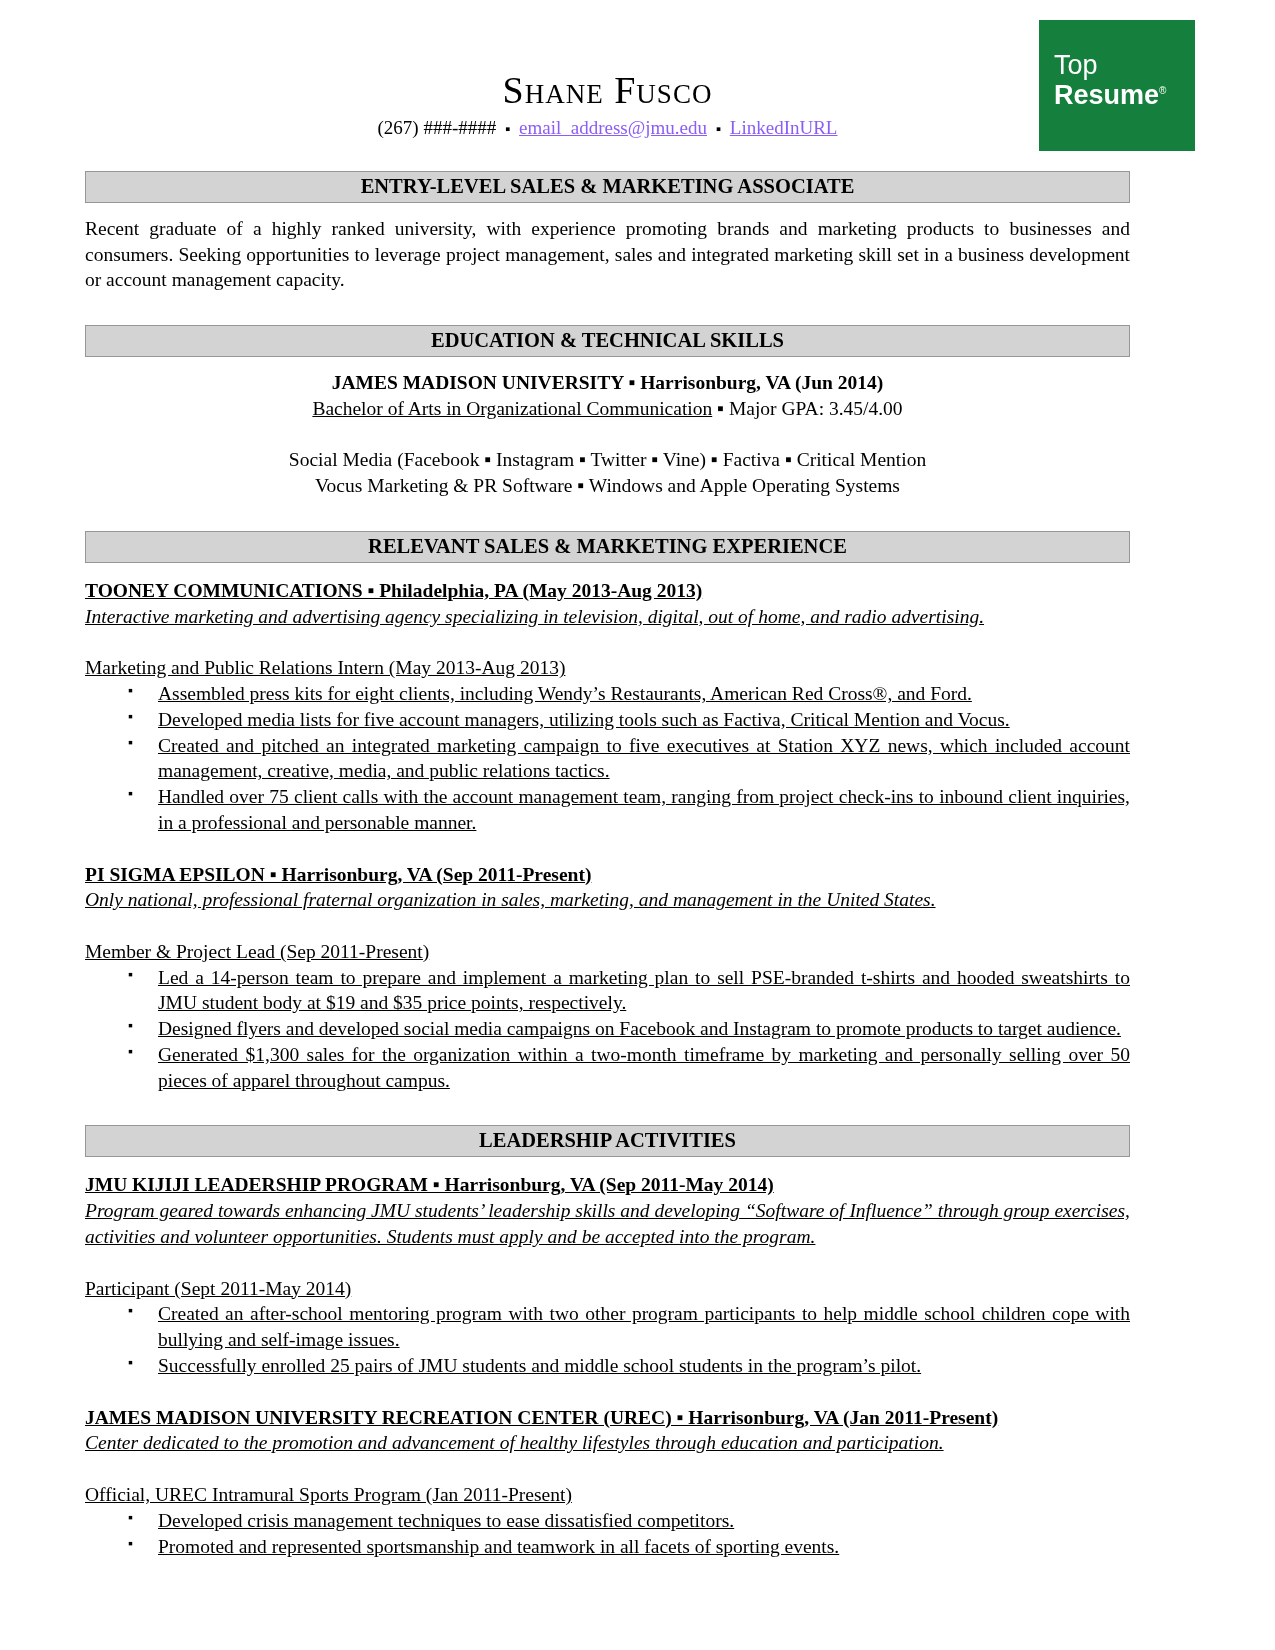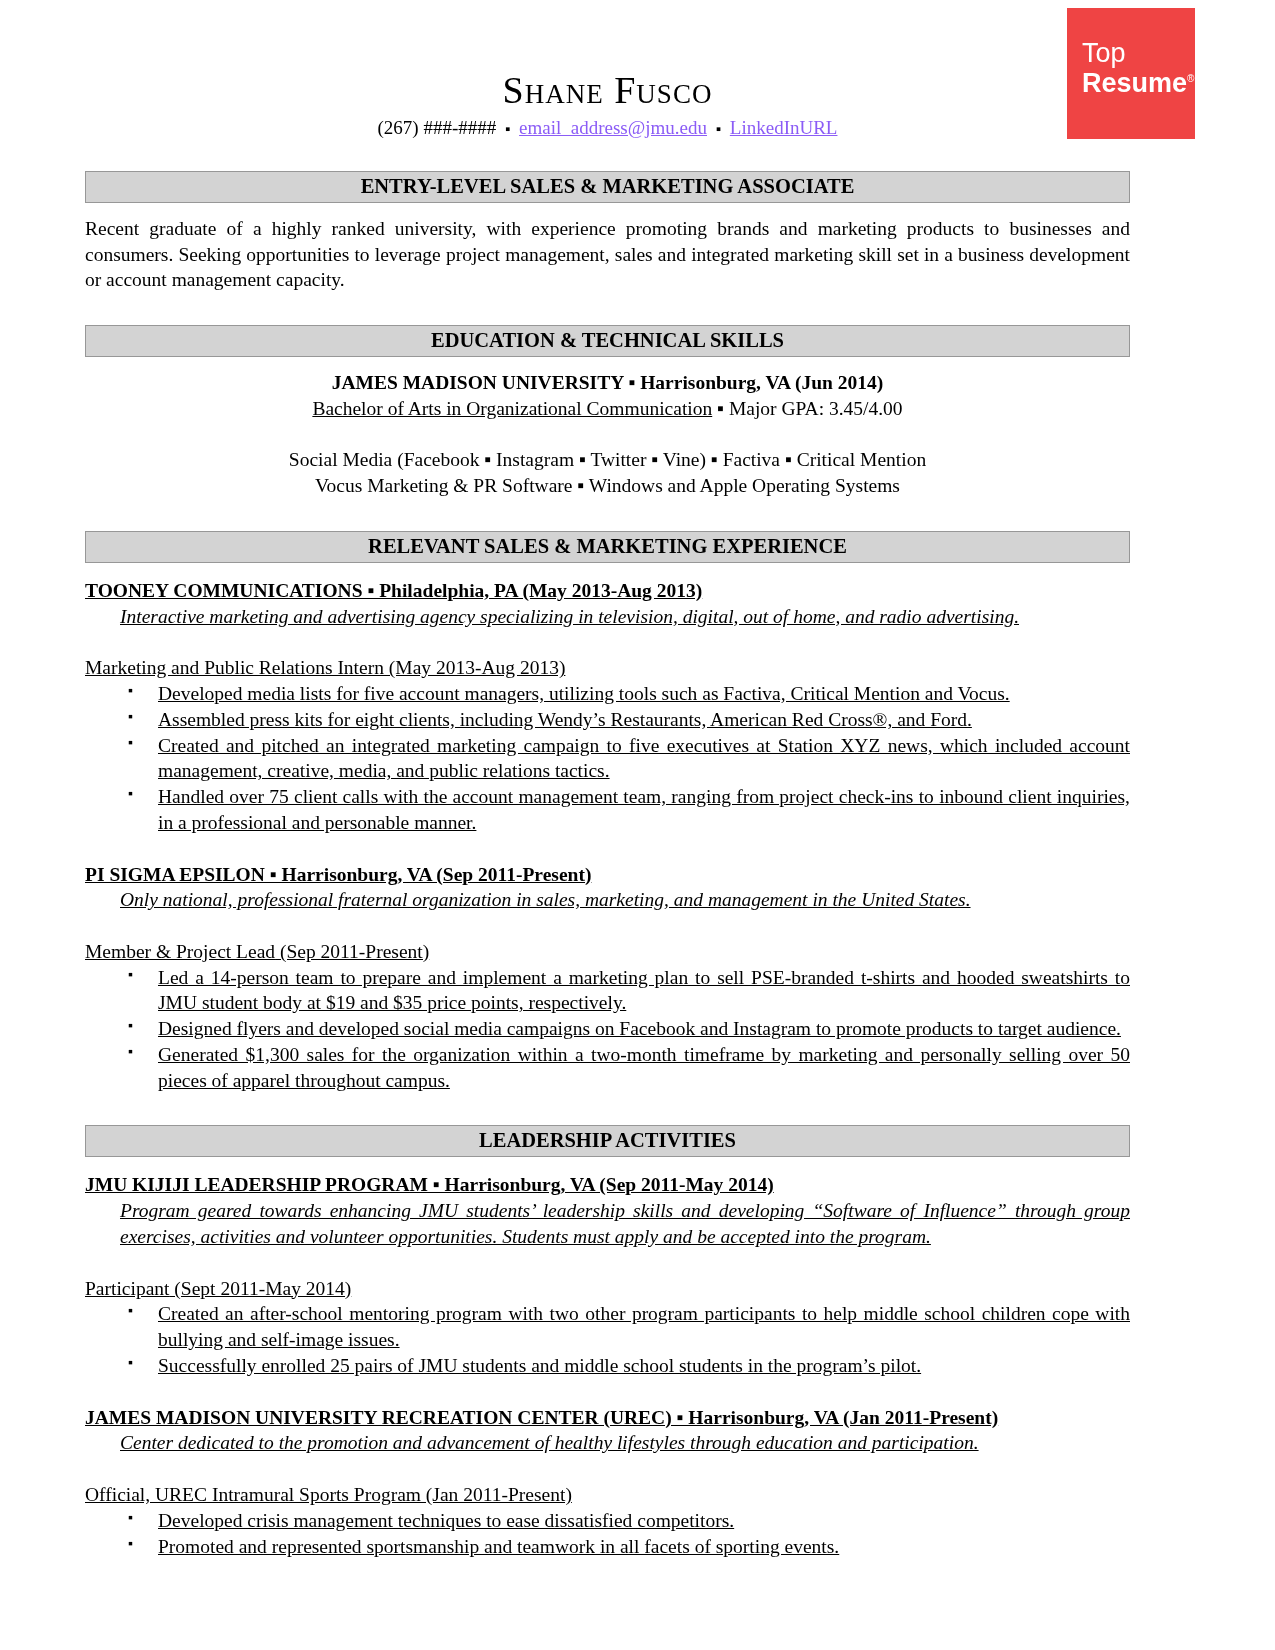--- a/index.html
+++ b/index.html
@@ -8,23 +8,23 @@
     width: 1275px; height: 1650px;
     position: relative;
     font-family: "Liberation Serif", serif;
     color: #000;
     overflow: hidden;
   }
   .page { padding: 70px 145px 0 85px; }
 
   
   .tr-logo {
-    position: absolute; top: 8px; right: 80px;
-    width: 128px; height: 131px;
-    background: #ef4444;
+    position: absolute; top: 20px; right: 80px;
+    width: 156px; height: 131px;
+    background: #15803d;
     color: #ffffff;
     font-family: "Liberation Sans", sans-serif;
     padding: 30px 0 0 15px;
     line-height: 1.12;
   }
   .tr-logo .l1 { font-size: 27px; font-weight: 400; }
   .tr-logo .l2 { font-size: 27px; font-weight: 700; }
   .tr-logo .reg { font-size: 10px; vertical-align: super; font-weight: 400; }
 
   
@@ -57,21 +57,21 @@
 
   .edu-block { margin-top: 13px; }
   .center { text-align: center; }
   .bold { font-weight: bold; }
   .underline { text-decoration: underline; }
   .skills-gap { margin-top: 26px; }
 
   .job { margin-top: 15px; text-decoration: underline; }
   .job + .job { margin-top: 26px; }
   .company { font-weight: bold; }
-  .desc { font-style: italic; text-align: justify; margin-left: 35px; }
+  .desc { font-style: italic; text-align: justify; }
   .role { margin-top: 26px; }
   ul.bullets { list-style: none; padding-left: 43px; }
   ul.bullets li { position: relative; padding-left: 30px; text-align: justify; }
   ul.bullets li::before {
     content: "▪";
     position: absolute; left: 0; top: 1px;
     font-size: 14px;
   }
 </style>
 </head>
@@ -105,22 +105,22 @@
     <p class="center">Vocus Marketing &amp; PR Software ▪ Windows and Apple Operating Systems</p>
   </div>
 
   <div class="banner">RELEVANT SALES &amp; MARKETING EXPERIENCE</div>
 
   <div class="job">
     <p class="company">TOONEY COMMUNICATIONS ▪ Philadelphia, PA (May 2013-Aug 2013)</p>
     <p class="desc">Interactive marketing and advertising agency specializing in television, digital, out of home, and radio advertising.</p>
     <p class="role"><span class="underline">Marketing and Public Relations Intern</span><span> (May 2013-Aug 2013)</span></p>
     <ul class="bullets">
+      <li>Assembled press kits for eight clients, including Wendy’s Restaurants, American Red Cross®, and Ford.</li>
       <li>Developed media lists for five account managers, utilizing tools such as Factiva, Critical Mention and Vocus.</li>
-      <li>Assembled press kits for eight clients, including Wendy’s Restaurants, American Red Cross®, and Ford.</li>
       <li>Created and pitched an integrated marketing campaign to five executives at Station XYZ news, which included account management, creative, media, and public relations tactics.</li>
       <li>Handled over 75 client calls with the account management team, ranging from project check-ins to inbound client inquiries, in a professional and personable manner.</li>
     </ul>
   </div>
 
   <div class="job">
     <p class="company">PI SIGMA EPSILON ▪ Harrisonburg, VA (Sep 2011-Present)</p>
     <p class="desc">Only national, professional fraternal organization in sales, marketing, and management in the United States.</p>
     <p class="role"><span class="underline">Member &amp; Project Lead</span><span> (Sep 2011-Present)</span></p>
     <ul class="bullets">

